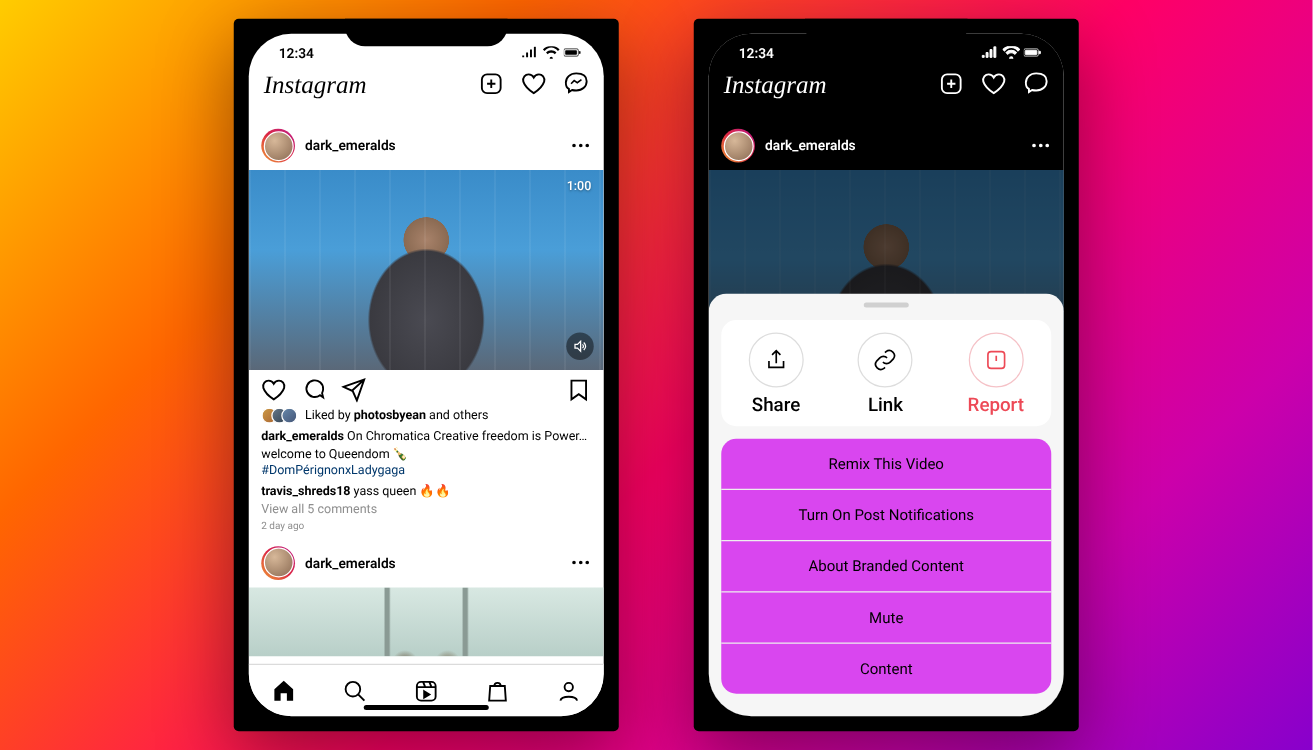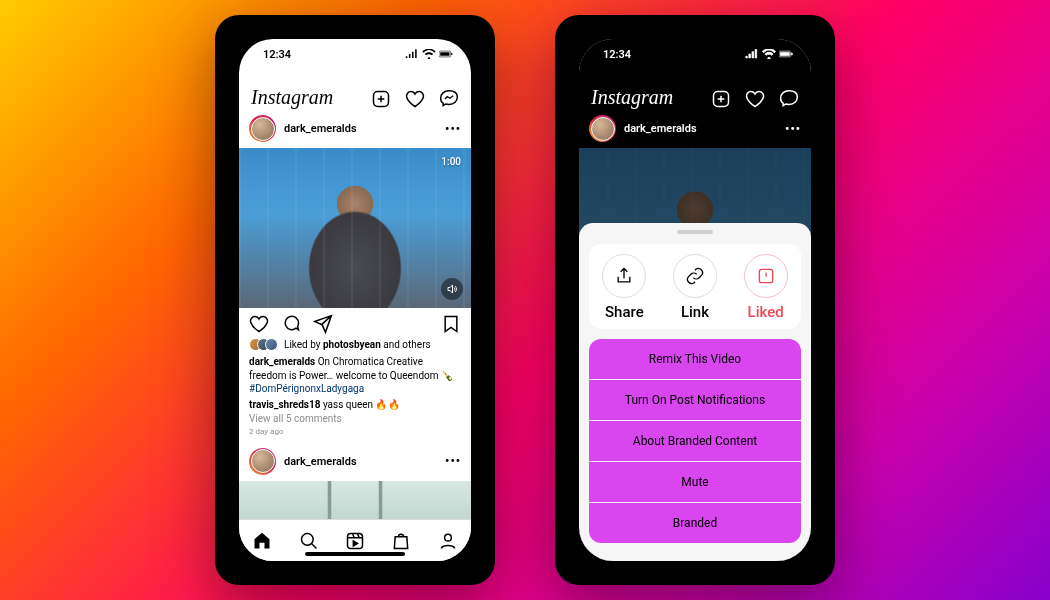--- a/index.html
+++ b/index.html
@@ -8,25 +8,25 @@
   height: 600px;
   background: linear-gradient(135deg, #ffcc00 0%, #ff6600 25%, #ff0066 55%, #cc00aa 80%, #8800cc 100%);
   display: flex;
   justify-content: center;
   align-items: center;
   gap: 60px;
   font-family: -apple-system, BlinkMacSystemFont, "Segoe UI", Roboto, Helvetica, Arial, sans-serif;
   overflow: hidden;
 }
 .phone {
-  width: 280px;
+  width: 308px;
   height: 570px;
   background: #000;
-  border-radius: 24px;
-  padding: 24px;
+  border-radius: 4px;
+  padding: 12px;
   box-shadow: 0 20px 60px rgba(0,0,0,0.4);
   position: relative;
 }
 .screen {
   width: 100%;
   height: 100%;
   background: #fff;
   border-radius: 34px;
   overflow: hidden;
   position: relative;
@@ -54,21 +54,21 @@
   font-weight: 600;
   color: #000;
 }
 .status-bar .time { margin-left: 6px; }
 .status-icons { display: flex; gap: 3px; align-items: center; }
 .status-icons svg { width: 14px; height: 10px; }
 .ig-header {
   height: 40px;
   display: flex;
   justify-content: space-between;
-  align-items: flex-end;
+  align-items: flex-start;
   padding: 0 12px;
 }
 .ig-logo {
   font-family: cursive;
   font-size: 20px;
   font-weight: 500;
   font-style: italic;
 }
 .header-actions { display: flex; gap: 14px; align-items: center; }
 .header-actions svg { width: 20px; height: 20px; }
@@ -457,26 +457,26 @@
             </div>
           <span>Link</span>
         </div>
         <div class="sheet-top-item danger">
           <div class="icon-circle" style="border-color:#f5c2c7">
               <svg viewBox="0 0 24 24" fill="none" stroke="#ed4956" stroke-width="1.6">
                 <rect x="4" y="4" width="16" height="16" rx="3"></rect>
                 <path d="M12 8v5M12 16h0"></path>
               </svg>
             </div>
-          <span>Liked</span>
+          <span>Report</span>
         </div>
       </div>
       <div class="sheet-list">
         <div class="sheet-list-item">Remix This Video</div>
         <div class="sheet-list-item">Turn On Post Notifications</div>
         <div class="sheet-list-item">About Branded Content</div>
         <div class="sheet-list-item">Mute</div>
-        <div class="sheet-list-item">Branded</div>
+        <div class="sheet-list-item">Content</div>
       </div>
     </div>
     <div class="home-indicator"></div>
   </div>
 </div>
 
 </body></html>

